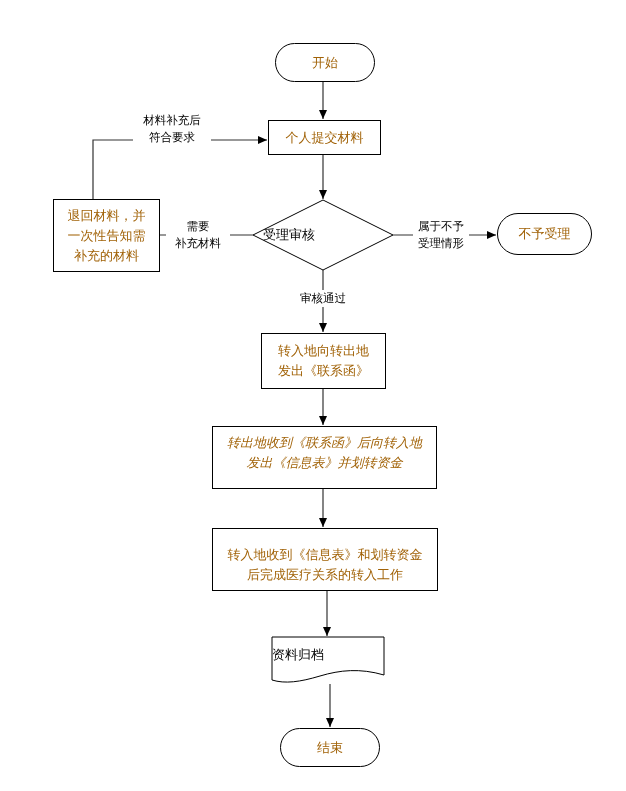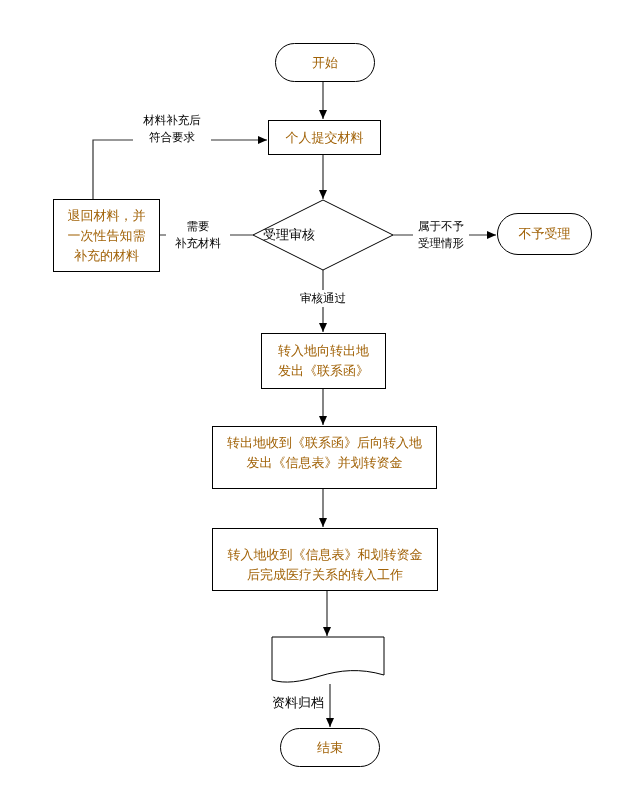--- a/index.html
+++ b/index.html
@@ -59,27 +59,27 @@
 
   <div class="node rect" style="left:41px;top:199px;width:107px;height:73px;margin-left:12px;">退回材料，并
 一次性告知需
 补充的材料</div>
 
   <div class="node terminal" style="left:497px;top:213px;width:95px;height:42px;border-radius:21px;">不予受理</div>
 
   <div class="node rect" style="left:261px;top:333px;width:125px;height:56px;">转入地向转出地
 发出《联系函》</div>
 
-  <div class="node rect" style="left:212px;top:426px;width:225px;height:63px;align-items:flex-start;padding-top:6px;">转出地收到《联系函》后向转入地
+  <div class="node rect" style="left:212px;top:426px;width:225px;height:63px;align-items:flex-start;padding-top:6px;font-style:italic;">转出地收到《联系函》后向转入地
 发出《信息表》并划转资金</div>
 
   <div class="node rect" style="left:212px;top:528px;width:226px;height:63px;align-items:flex-start;padding-top:16px;">转入地收到《信息表》和划转资金
 后完成医疗关系的转入工作</div>
 
-  <div class="doc-text" style="left:272px;top:645px;width:132px;margin-top:48px;">资料归档</div>
+  <div class="doc-text" style="left:272px;top:645px;width:132px;">资料归档</div>
 
   <div class="node terminal" style="left:280px;top:728px;width:100px;height:39px;">结束</div>
 
   <div class="label" style="left:133px;top:112px;width:78px;">材料补充后
 符合要求</div>
 
   <div class="label" style="left:166px;top:218px;width:64px;">需要
 补充材料</div>
 
   <div class="label" style="left:413px;top:218px;width:56px;">属于不予

